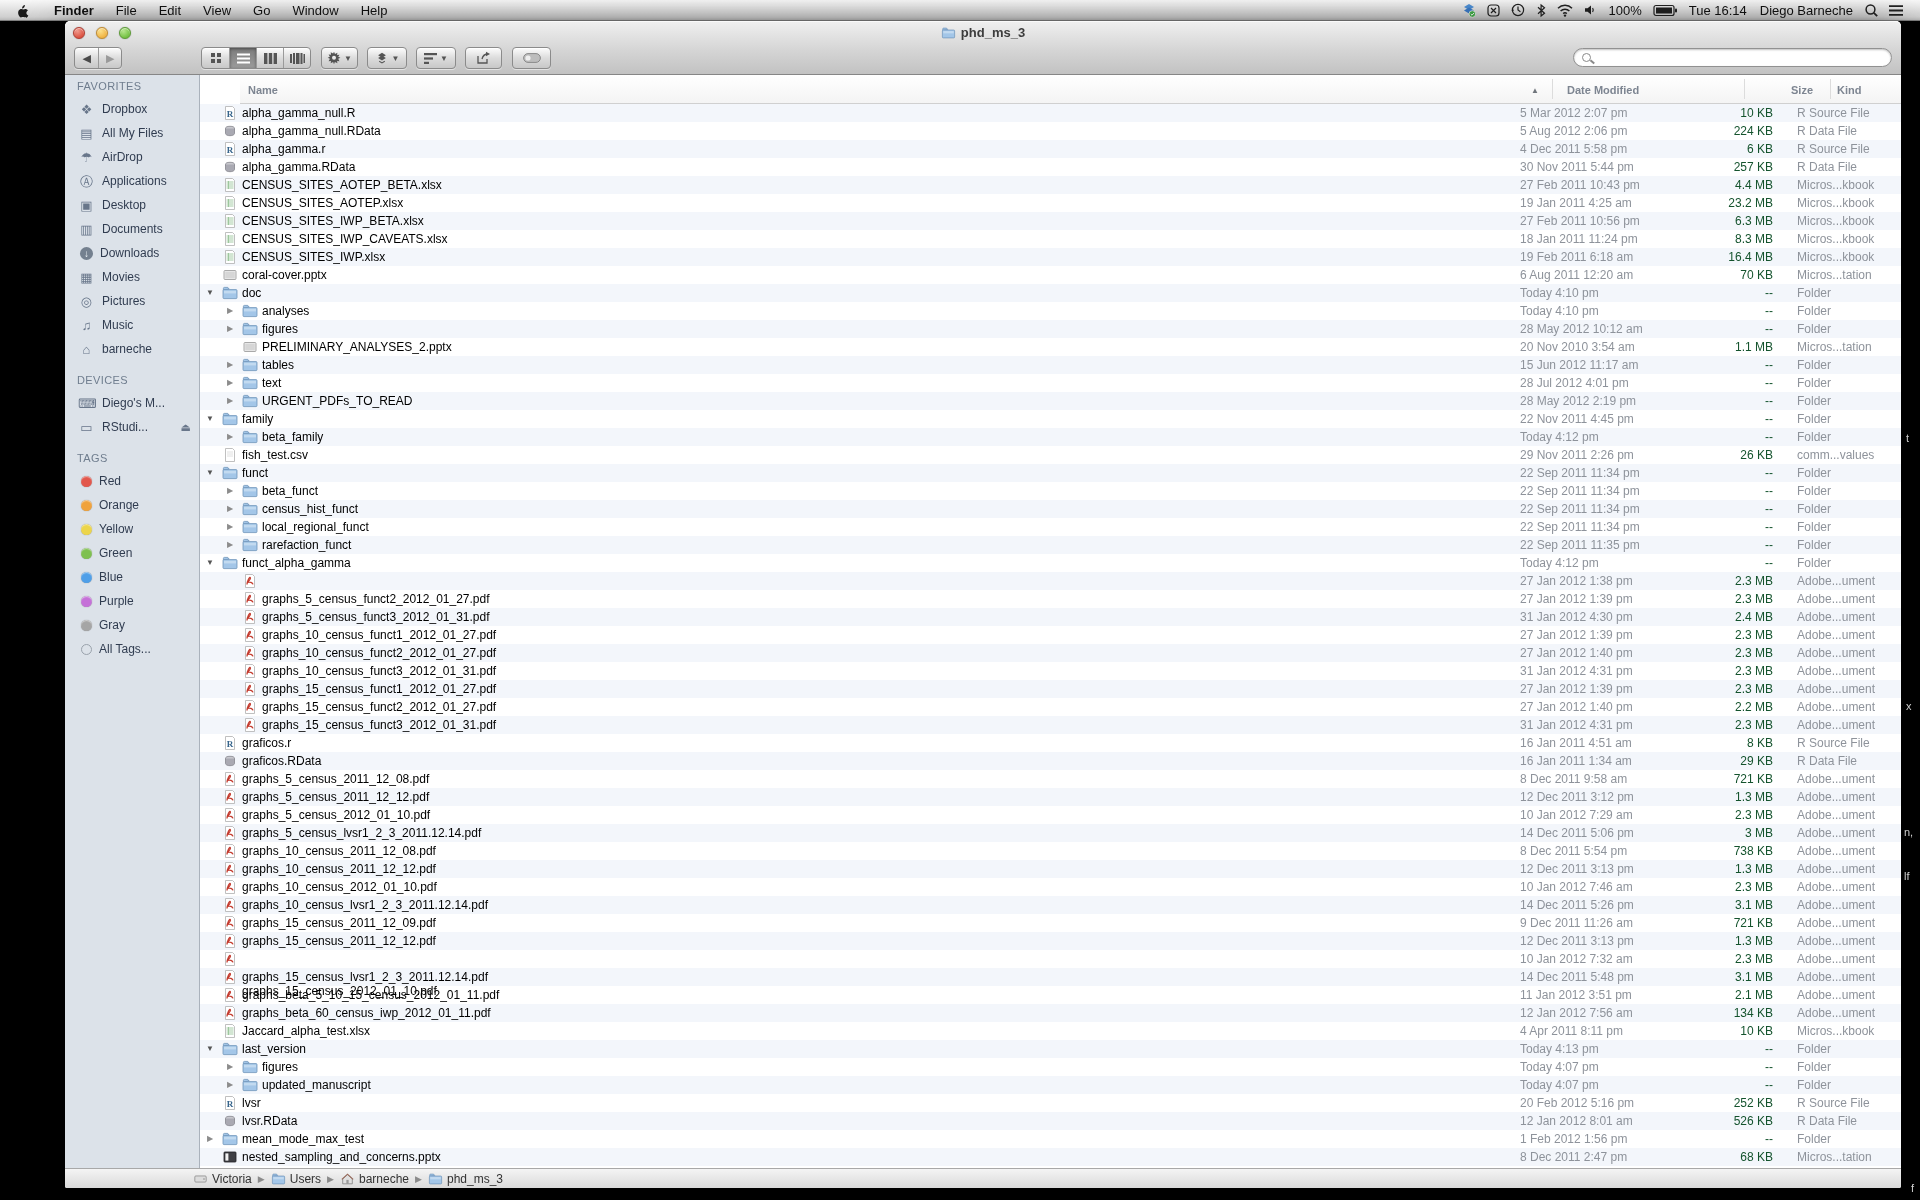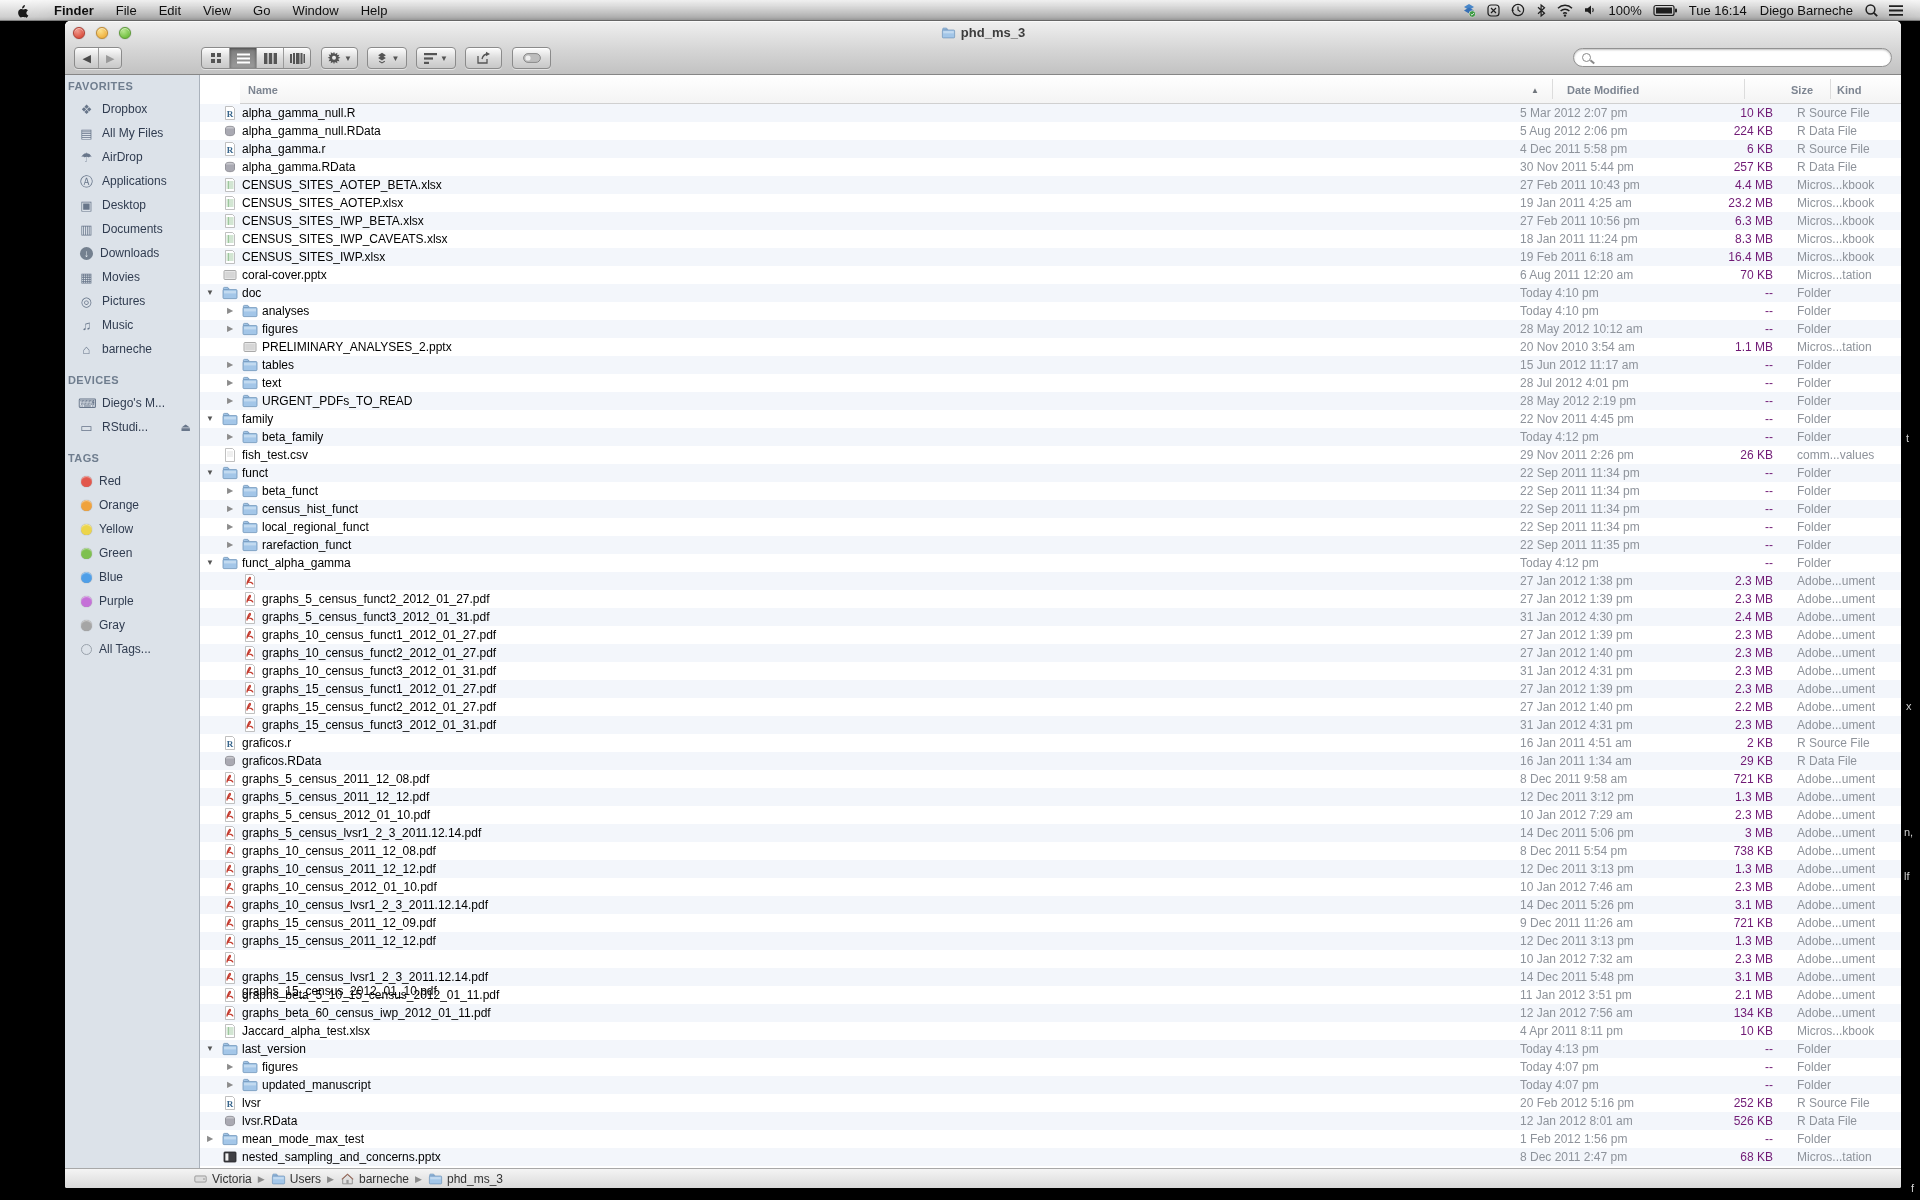--- a/index.html
+++ b/index.html
@@ -38,21 +38,21 @@
   .arrow-ch{font-size:11px;color:#4a4a4a;}
   .dd{font-size:8px;margin-left:3px;color:#555;}
   #search{position:absolute;top:27px;height:19px;border-radius:10px;border:1px solid #919191;
     background:#fff;box-shadow:inset 0 1px 2px rgba(0,0,0,.25);display:flex;align-items:center;padding:0 8px;}
   #search .mag{width:9px;height:9px;border:1.5px solid #8a8a8a;border-radius:50%;position:relative;flex:0 0 auto;}
   #search .mag::after{content:"";position:absolute;left:7px;top:7px;width:5px;height:1.5px;background:#8a8a8a;transform:rotate(40deg);}
   #search input{border:none;outline:none;flex:1;font-size:12px;background:transparent;margin-left:5px;}
   
   #sidebar{position:absolute;left:0;top:54px;width:135px;bottom:20px;background:#dce2e9;
     border-right:1px solid #aab2bc;overflow:hidden;}
-  .sb-title{font-size:11px;font-weight:bold;color:#6f7d8e;letter-spacing:.4px;padding:5px 0 0 3px;height:22px;}
+  .sb-title{font-size:11px;font-weight:normal;color:#6f7d8e;letter-spacing:.4px;padding:5px 0 0 12px;height:22px;}
   .sb-title.gap{margin-top:8px;}
   .sb-item{height:24px;display:flex;align-items:center;padding-left:13px;color:#303c50;font-size:12px;position:relative;}
   .sb-ico{width:17px;flex:0 0 17px;text-align:center;font-size:13px;color:#68768a;line-height:1;}
   .sb-item .lbl{margin-left:7px;white-space:nowrap;overflow:hidden;}
   .dl-badge{width:13px;height:13px;border-radius:50%;background:#74808f;color:#eef2f6;font-size:10px;line-height:13px;
     text-align:center;flex:0 0 13px;margin-left:2px;}
   .dot{width:11px;height:11px;border-radius:50%;flex:0 0 11px;margin-left:3px;box-shadow:inset 0 1px 1px rgba(255,255,255,.5),0 0 1px rgba(0,0,0,.4);}
   .dot.outline{background:transparent !important;border:1.5px solid #9aa2ac;box-shadow:none;}
   .eject{position:absolute;right:8px;color:#68768a;font-size:11px;}
   
@@ -64,21 +64,21 @@
   #sort-arrow{position:absolute;top:11px;font-size:8px;color:#70757c;}
   #rows{position:absolute;left:0;top:29px;right:0;}
   .row{position:relative;height:18px;line-height:18px;font-size:12px;color:#000;white-space:nowrap;}
   .row.alt{background:#f3f6fb;}
   .tri{position:absolute;top:0;width:12px;text-align:center;font-size:8px;color:#8c8c8c;cursor:default;}
   .tri.exp{color:#555;}
   .fico{position:absolute;top:1px;width:16px;height:16px;}
   .fico svg{display:block;}
   .c-name{position:absolute;top:0;}
   .c-date,.c-kind{position:absolute;top:0;color:#8e939b;}
-  .c-size{position:absolute;top:0;color:#701a75;left:1430px;width:143px;text-align:right;}
+  .c-size{position:absolute;top:0;color:#14532d;left:1430px;width:143px;text-align:right;}
   .c-date{left:1320px;}
   .c-kind{left:1597px;}
   
   #pathbar{position:absolute;left:0;bottom:0;right:0;height:20px;background:linear-gradient(#f4f4f4,#dadada);
     border-top:1px solid #a8a8a8;display:flex;align-items:center;font-size:12px;color:#333;padding-left:128px;}
   .pb-item{display:flex;align-items:center;gap:4px;}
   .pb-sep{color:#8a8a8a;font-size:9px;padding:0 6px;}
   .pb-item svg{display:block;}
   
   .artifact{position:absolute;color:#cfcfcf;font-size:11px;}
@@ -790,21 +790,21 @@
         </div>
         <div class="row">
           <span class="fico" style="left: 22px;">
             <svg width="16" height="16" viewBox="0 0 16 16">
               <path d="M3.5 1.5h7l2 2v11h-9z" fill="#fff" stroke="#b0b0b0" stroke-width="0.8"></path>
               <text x="8" y="11.5" font-size="9" font-weight="bold" fill="#36648b" text-anchor="middle" font-family="Liberation Serif,serif">R</text>
             </svg>
           </span>
           <span class="c-name" style="left: 42px;">graficos.r</span>
           <span class="c-date">16 Jan 2011 4:51 am</span>
-          <span class="c-size">2 KB</span>
+          <span class="c-size">8 KB</span>
           <span class="c-kind">R Source File</span>
         </div>
         <div class="row alt">
           <span class="fico" style="left: 22px;">
             <svg width="16" height="16" viewBox="0 0 16 16">
               <ellipse cx="8" cy="5.5" rx="4.5" ry="2.2" fill="#c8c8ce" stroke="#85858d" stroke-width="0.8"></ellipse>
               <path d="M3.5 5.5v5c0 1.2 2 2.2 4.5 2.2s4.5-1 4.5-2.2v-5" fill="#a9a9b2" stroke="#85858d" stroke-width="0.8"></path>
             </svg>
           </span>
           <span class="c-name" style="left: 42px;">graficos.RData</span>

